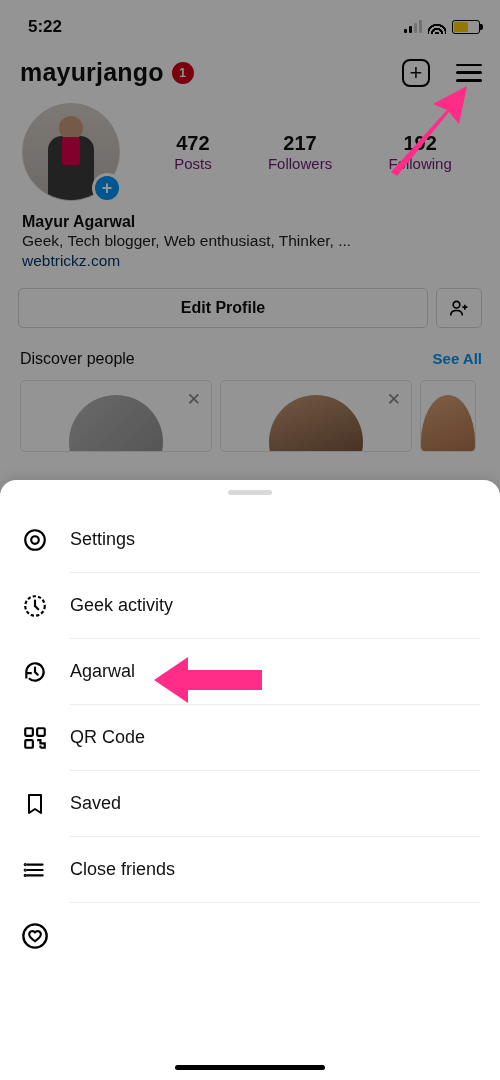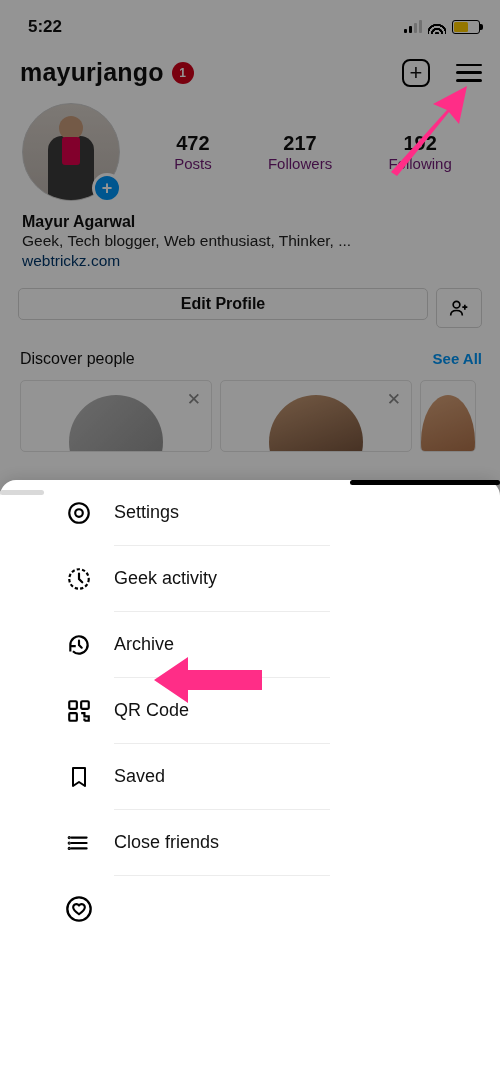--- a/index.html
+++ b/index.html
@@ -53,35 +53,35 @@
   .stat .lbl { font-size:15px; color:#701a75; }
 
   
   .bio { padding:4px 22px 8px 22px; }
   .bio .name { font-size:16px; font-weight:600; }
   .bio .desc { font-size:15.5px; color:#222; line-height:1.35; }
   .bio .link { font-size:15.5px; color:#00376b; }
 
   
   .edit-row { display:flex; gap:8px; padding:10px 18px 4px 18px; }
-  .edit-btn { flex:1; height:32px; border:1px solid #d6d6d6; border-radius:5px; display:flex; align-items:center; justify-content:center; font-size:16px; font-weight:600; background:#fff; }
+  .edit-btn { flex:1; height:40px; border:1px solid #d6d6d6; border-radius:5px; display:flex; align-items:center; justify-content:center; font-size:16px; font-weight:600; background:#fff; }
   .suggest-btn { width:46px; height:40px; border:1px solid #d6d6d6; border-radius:5px; display:flex; align-items:center; justify-content:center; background:#fff; }
   .suggest-btn svg { width:20px; height:20px; }
 
   
   .discover { padding:18px 18px 0 20px; }
   .discover-head { display:flex; justify-content:space-between; align-items:center; margin-bottom:12px; }
   .discover-head .title { font-size:16px; font-weight:400; }
   .discover-head .seeall { font-size:15px; font-weight:600; color:#0095f6; }
   .disc-cards { display:flex; gap:8px; }
   .disc-card { width:192px; height:72px; border:1px solid #e3e3e3; border-radius:5px; position:relative; overflow:hidden; display:flex; justify-content:center; }
   .disc-card .x { position:absolute; right:10px; top:8px; font-size:17px; color:#888; }
   .disc-avatar { width:94px; height:94px; border-radius:50%; background:linear-gradient(135deg,#b8b8b8,#8a8a8a); margin-top:14px; }
   .disc-card.third { width:56px; }
-  .sheet { position:absolute; left:0; right:0; bottom:0; height:600px; background:#fff; border-radius:16px 16px 0 0; z-index:20; display:flex; box-shadow:0 -2px 14px rgba(0,0,0,0.12); }
+  .sheet { position:absolute; left:0; right:0; bottom:0; height:600px; background:#fff; border-radius:16px 16px 0 0; z-index:20; display:flex; flex-direction:column; box-shadow:0 -2px 14px rgba(0,0,0,0.12); }
   .grabber { width:44px; height:5px; background:#d9d9d9; border-radius:3px; margin:10px auto 12px auto; }
   .menu-list { flex:1; padding:0 0 0 0; }
   .menu-item { display:flex; align-items:center; height:66px; padding:0 20px; font-size:18px; cursor:pointer; }
   .menu-item .mi-icon { width:30px; height:30px; display:flex; align-items:center; justify-content:center; margin-right:20px; flex-shrink:0; }
   .menu-label-wrap { flex:1; height:100%; display:flex; align-items:center; border-bottom:1px solid #ececec; }
   .home-indicator { width:150px; height:5px; background:#000; border-radius:3px; margin:0 auto 10px auto; }
 
   
   .arrow { position:absolute; z-index:50; }
   .arrow svg { display:block; }
@@ -220,21 +220,21 @@
 
     <div class="menu-item">
       <span class="mi-icon">
         <svg viewBox="0 0 24 24" width="26" height="26">
             <path d="M4 12a8 8 0 1 1 2.4 5.7" fill="none" stroke="#000" stroke-width="2"></path>
             <path d="M4 18v-5h5" fill="none" stroke="#000" stroke-width="2"></path>
             <path d="M12 8v4l2.5 2.5" fill="none" stroke="#000" stroke-width="2" stroke-linecap="round"></path>
           </svg>
       </span>
       <span class="menu-label-wrap">
-          <span>Archive</span>
+          <span>Agarwal</span>
         </span>
     </div>
 
     <div class="menu-item">
       <span class="mi-icon">
         <svg viewBox="0 0 24 24" width="26" height="26" fill="none" stroke="#000" stroke-width="2">
           <rect x="3" y="3" width="7" height="7" rx="1"></rect>
             <rect x="14" y="3" width="7" height="7" rx="1"></rect>
           <rect x="3" y="14" width="7" height="7" rx="1"></rect>
             <path d="M14 14h3v3h4v4h-4M17 21v-2"></path>

